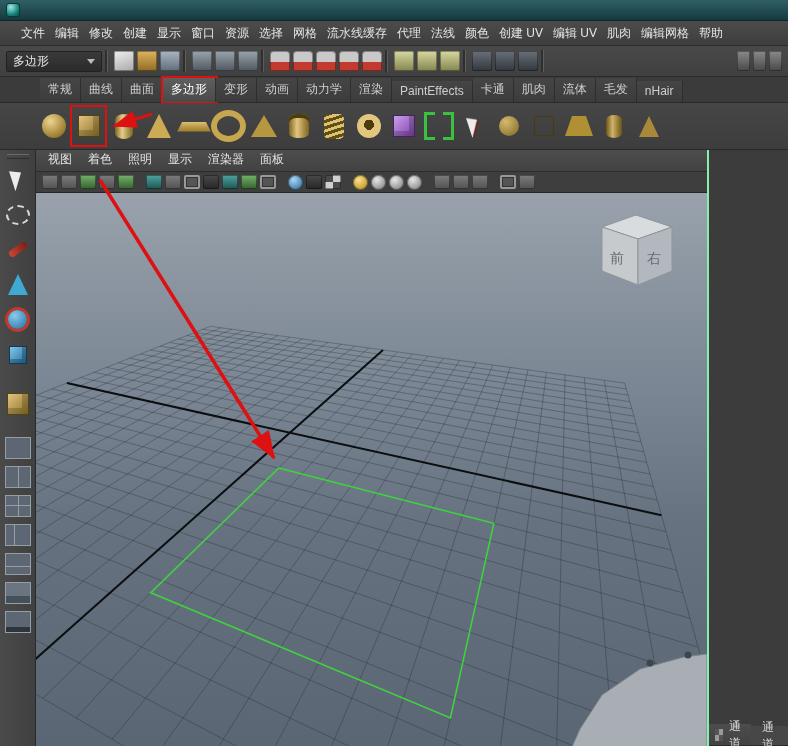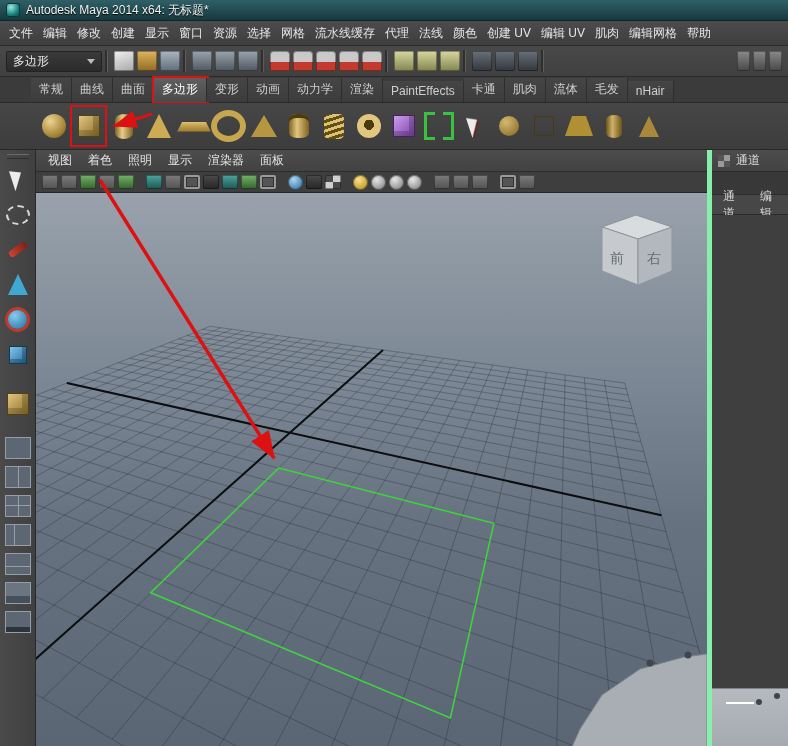--- a/index.html
+++ b/index.html
@@ -6,41 +6,41 @@
   *{box-sizing:border-box; margin:0; padding:0;}
   html,body{width:788px;height:746px;}
   body{font-family:"Liberation Sans","DejaVu Sans",sans-serif; background:#454545; position:relative; overflow:hidden; font-size:12px; color:#ddd;}
 
   
   .titlebar{position:absolute;left:0;top:0;right:0;height:21px;background:linear-gradient(#2f6066,#16393f);display:flex;align-items:center;padding:0 6px;gap:6px;border-bottom:1px solid #0d2629;}
   .maya-logo{width:14px;height:14px;border-radius:3px;background:radial-gradient(circle at 35% 30%,#9fe8e2,#127a74 60%,#0b4a46);box-shadow:inset 0 0 0 1px #063a36;}
   .titlebar .title{color:#f2f2f2;font-size:12px;text-shadow:0 1px 1px #000;}
 
   
-  .menubar{position:absolute;left:0;top:21px;right:0;height:25px;background:linear-gradient(#4c4c4c,#3e3e3e);display:flex;align-items:center;padding-left:4px;border-bottom:1px solid #2c2c2c;}
+  .menubar{position:absolute;left:0;top:21px;right:0;height:25px;background:linear-gradient(#4c4c4c,#3e3e3e);display:flex;align-items:center;padding-left:16px;border-bottom:1px solid #2c2c2c;}
   .menu-item{padding:0 5px;line-height:24px;color:#e6e6e6;white-space:nowrap;cursor:default;}
 
   
   .statusline{position:absolute;left:0;top:46px;right:0;height:31px;background:linear-gradient(#494949,#404040);display:flex;align-items:center;gap:3px;padding:0 6px;border-bottom:1px solid #2b2b2b;}
   .mode-select{width:96px;height:21px;background:linear-gradient(#3a3a3a,#2b2b2b);border:1px solid #222;border-radius:2px;display:flex;align-items:center;justify-content:space-between;padding:0 6px;color:#e8e8e8;}
   .mode-select .arr{width:0;height:0;border-left:4px solid transparent;border-right:4px solid transparent;border-top:5px solid #bbb;}
   .si{width:20px;height:20px;border-radius:2px;flex:0 0 auto;box-shadow:inset 0 0 0 1px rgba(0,0,0,.35);}
   .si-sep{width:6px;height:22px;border-radius:0;box-shadow:none;background:linear-gradient(90deg,#2f2f2f 0 2px,#5d5d5d 2px 3px,transparent 3px);}
   .si-spacer{flex:1 1 auto;background:none;box-shadow:none;}
   .si-page{background:linear-gradient(160deg,#f0f0f0,#a8a8a8);}
   .si-folder{background:linear-gradient(#e0b45f,#8f6b22);}
   .si-disk{background:linear-gradient(#aab6c2,#5f6d7a);}
   .si-mode{background:linear-gradient(#9aa4ae,#4f5860);}
   .si-magnet{background:linear-gradient(#c9c9c9 55%,#c23b2e 55%);border-radius:4px 4px 1px 1px;}
   .si-hist{background:linear-gradient(#d8d8a0,#848450);}
   .si-render{background:linear-gradient(#6a7078,#31373d);}
   .si-toggle{width:13px;background:linear-gradient(#8a8a8a,#484848);}
 
   
-  .shelftabs{position:absolute;left:0;top:77px;right:0;height:26px;background:#3b3b3b;display:flex;align-items:flex-end;padding-left:31px;border-bottom:1px solid #2a2a2a;}
+  .shelftabs{position:absolute;left:0;top:77px;right:0;height:26px;background:#3b3b3b;display:flex;align-items:flex-end;padding-left:40px;border-bottom:1px solid #2a2a2a;}
   .shelf-nav{position:absolute;left:4px;top:80px;display:flex;flex-direction:column;gap:3px;}
   .shelf-nav .tri{width:0;height:0;border-left:5px solid transparent;border-right:5px solid transparent;border-top:6px solid #b5b5b5;}
   .tab{padding:3px 8px 4px;color:#cfcfcf;border-right:1px solid #2e2e2e;white-space:nowrap;background:linear-gradient(#454545,#3c3c3c);}
   .tab.active{background:linear-gradient(#5f5f5f,#4a4a4a);color:#fff;outline:2px solid var(--annotation);outline-offset:0;}
 
   
   .shelfrow{position:absolute;left:0;top:103px;right:0;height:47px;background:linear-gradient(#464646,#3d3d3d);display:flex;align-items:center;padding-left:36px;border-bottom:1px solid #282828;}
   .shelf-item{width:35px;height:40px;display:flex;align-items:center;justify-content:center;position:relative;}
   .shelf-item.red-box{outline:2px solid var(--annotation);outline-offset:-1px;}
   .ic-sphere::before{content:'';width:24px;height:24px;border-radius:50%;background:radial-gradient(circle at 35% 30%,#ecd492,#9e7e2e 70%,#63500f);}
@@ -80,21 +80,21 @@
   .lay-double{background:linear-gradient(90deg,transparent 12px,#979da5 12px 13px,transparent 13px),#5d6774;}
   .lay-quad{background:linear-gradient(90deg,transparent 12px,#979da5 12px 13px,transparent 13px),linear-gradient(0deg,transparent 10px,#979da5 10px 11px,transparent 11px),#5d6774;}
   .lay-split-l{background:linear-gradient(90deg,transparent 8px,#979da5 8px 9px,transparent 9px),#5d6774;}
   .lay-split-b{background:linear-gradient(0deg,transparent 7px,#979da5 7px 8px,transparent 8px),#5d6774;}
   .lay-wide{background:linear-gradient(0deg,#46505b 7px,transparent 7px),#6b7582;}
   .lay-anim{background:linear-gradient(0deg,#2e343b 5px,transparent 5px),#5d6774;}
 
   
   .panel-area{position:absolute;left:36px;top:150px;width:671px;bottom:0;display:flex;flex-direction:column;}
   .panel-menubar{height:22px;background:linear-gradient(#4d4d4d,#424242);display:flex;align-items:center;border-bottom:1px solid #2c2c2c;padding-left:4px;}
-  .panel-menu{padding:12px 8px;color:#e2e2e2;line-height:21px;}
+  .panel-menu{padding:12px 8px;color:#e2e2e2;line-height:21px;font-family:Liberation Mono, monospace;}
   .panel-toolbar{height:21px;background:#3e3e3e;display:flex;align-items:center;gap:3px;padding-left:6px;border-bottom:1px solid #262626;}
   .pi{width:16px;height:14px;border-radius:2px;background:linear-gradient(#7c7c7c,#525252);box-shadow:inset 0 0 0 1px rgba(0,0,0,.4);flex:0 0 auto;}
   .pi.gap{margin-left:9px;}
   .pi-green{background:linear-gradient(#74b36a,#35622f);}
   .pi-teal{background:linear-gradient(#4da5a0,#1f5551);}
   .pi-dark{background:linear-gradient(#4a4a4a,#262626);}
   .pi-frame{background:#555;box-shadow:inset 0 0 0 2px #999,inset 0 0 0 3px #333;}
   .pi-checker{background:conic-gradient(#cfcfcf 25%,#4a4a4a 0 50%,#cfcfcf 0 75%,#4a4a4a 0);}
   .pi-orb-blue{width:15px;height:15px;border-radius:50%;background:radial-gradient(circle at 38% 32%,#a9d6f5,#1d5d8f);}
   .pi-orb-yellow{width:15px;height:15px;border-radius:50%;background:radial-gradient(circle at 38% 32%,#ffe084,#a8821a);}
@@ -106,41 +106,40 @@
   #axis-lines line{stroke:#0c0e10;stroke-width:2;}
   #green-quad{fill:none;stroke:var(--wire);stroke-width:1.6;}
   .vc-top{fill:#d9dcdf;stroke:#90959b;}
   .vc-left{fill:#c6cacd;stroke:#90959b;}
   .vc-right{fill:#b2b8be;stroke:#90959b;}
   .vc-label{fill:#666c73;font-size:14px;}
   .ground-poly{fill:#a9aeb4;stroke:#7d838a;stroke-width:1;}
   .vertex-dot{fill:#3e454d;}
 
   
-  .right-panel{position:absolute;left:707px;top:150px;right:0;bottom:0;background:#3c3c3c;border-left:5px solid #86efac;display:flex;flex-direction:column;}
+  .right-panel{position:absolute;left:707px;top:150px;right:0;bottom:0;background:#3c3c3c;border-left:2px solid #86efac;display:flex;flex-direction:row;align-items:flex-end;}
   .cb-header{height:22px;background:linear-gradient(#4d4d4d,#424242);display:flex;align-items:center;gap:6px;padding:0 6px;border-bottom:1px solid #2b2b2b;color:#ddd;}
   .cb-grid-icon{width:12px;height:12px;background:conic-gradient(#9a9a9a 25%,#555 0 50%,#9a9a9a 0 75%,#555 0);}
   .cb-gap{height:23px;background:#383838;border-bottom:1px solid #2e2e2e;}
   .cb-menus{height:20px;background:#474747;display:flex;gap:4px;align-items:center;padding-left:6px;border-bottom:1px solid #2b2b2b;}
   .cb-menu{padding:0 5px;color:#d8d8d8;}
   .cb-body{flex:1;background:#3f3f3f;}
   .cb-bottom{height:58px;background:linear-gradient(#b6bac0,#a5aab1);position:relative;border-top:1px solid #7d838a;}
   .cb-bottom .dash{position:absolute;left:14px;top:13px;width:28px;height:2px;background:#fff;}
   .cb-bottom .d1{position:absolute;left:44px;top:10px;width:6px;height:6px;border-radius:50%;background:#3e454d;}
   .cb-bottom .d2{position:absolute;left:62px;top:4px;width:6px;height:6px;border-radius:50%;background:#3e454d;}
 
   
   .annotation-overlay{position:absolute;left:0;top:0;width:788px;height:746px;pointer-events:none;z-index:60;}
 </style>
 </head>
 <body>
 
 <div class="titlebar">
   <div class="maya-logo"></div>
-  <span class="title">Autodesk Maya 2014 x64: 无标题*</span>
 </div>
 
 <div class="menubar">
 
 <div class="menu-item">文件</div>
     <div class="menu-item">编辑</div>
     <div class="menu-item">修改</div>
     <div class="menu-item">创建</div>
     <div class="menu-item">显示</div>
     <div class="menu-item">窗口</div>

